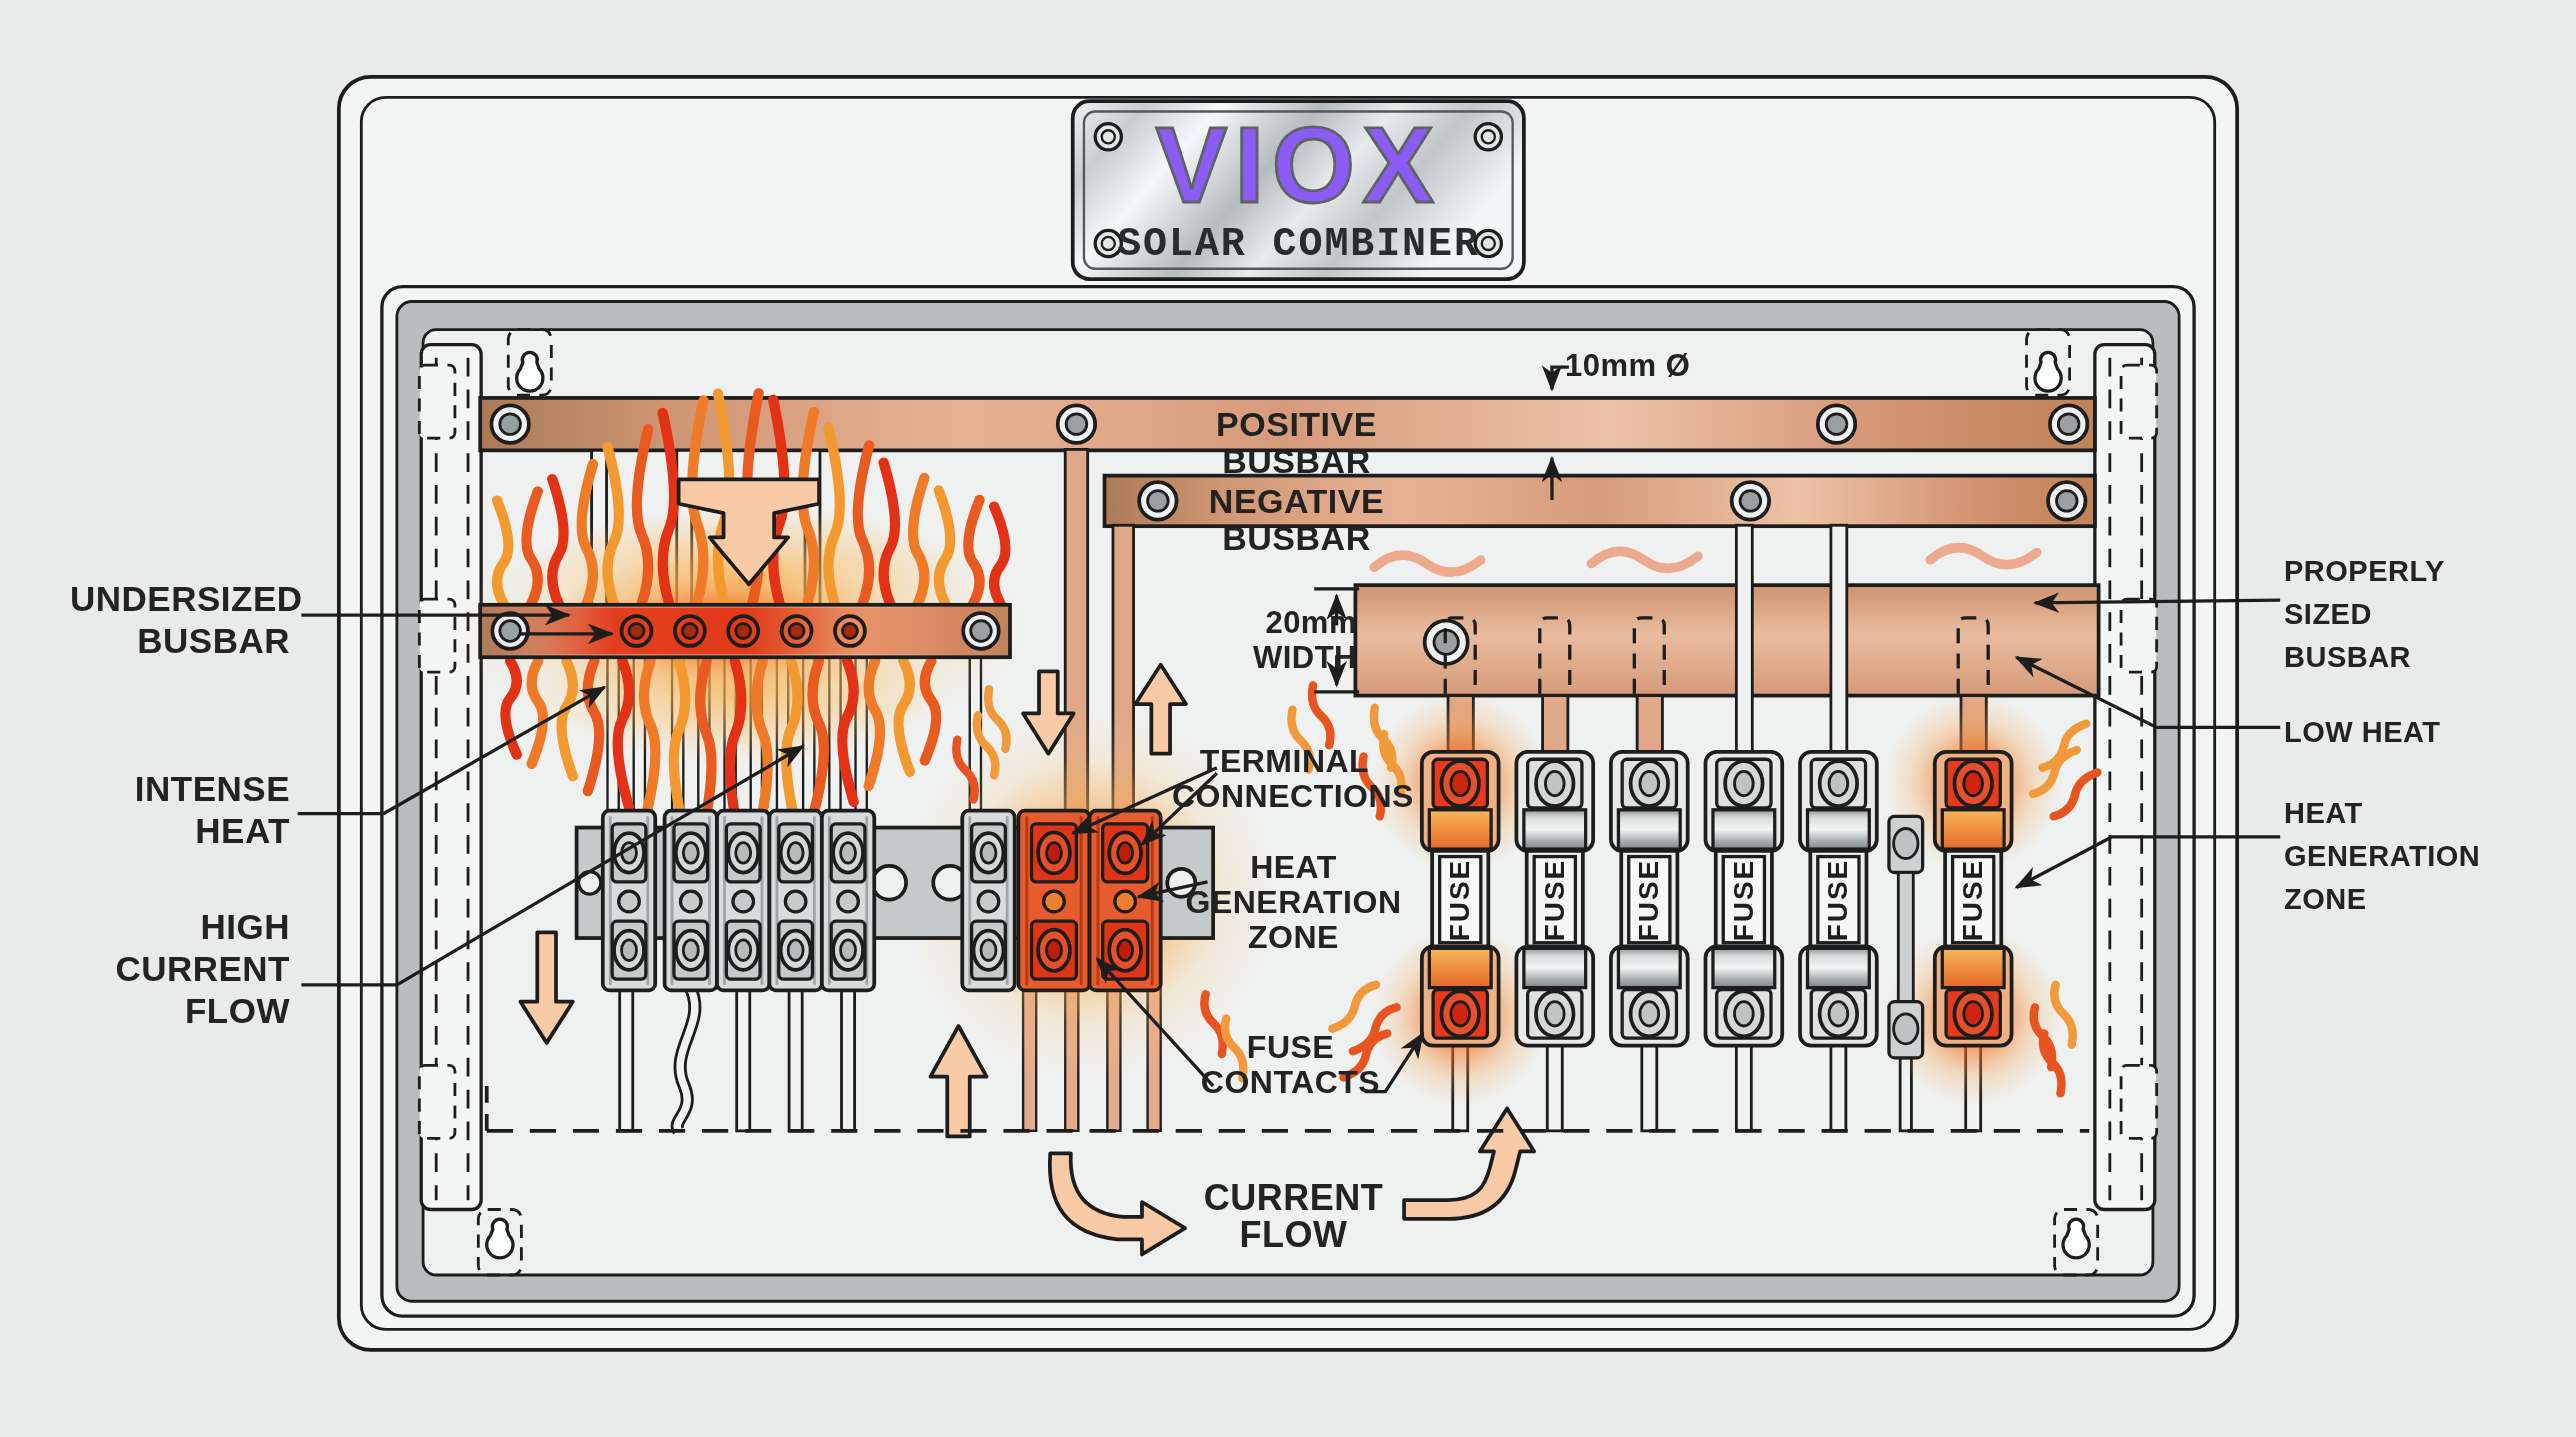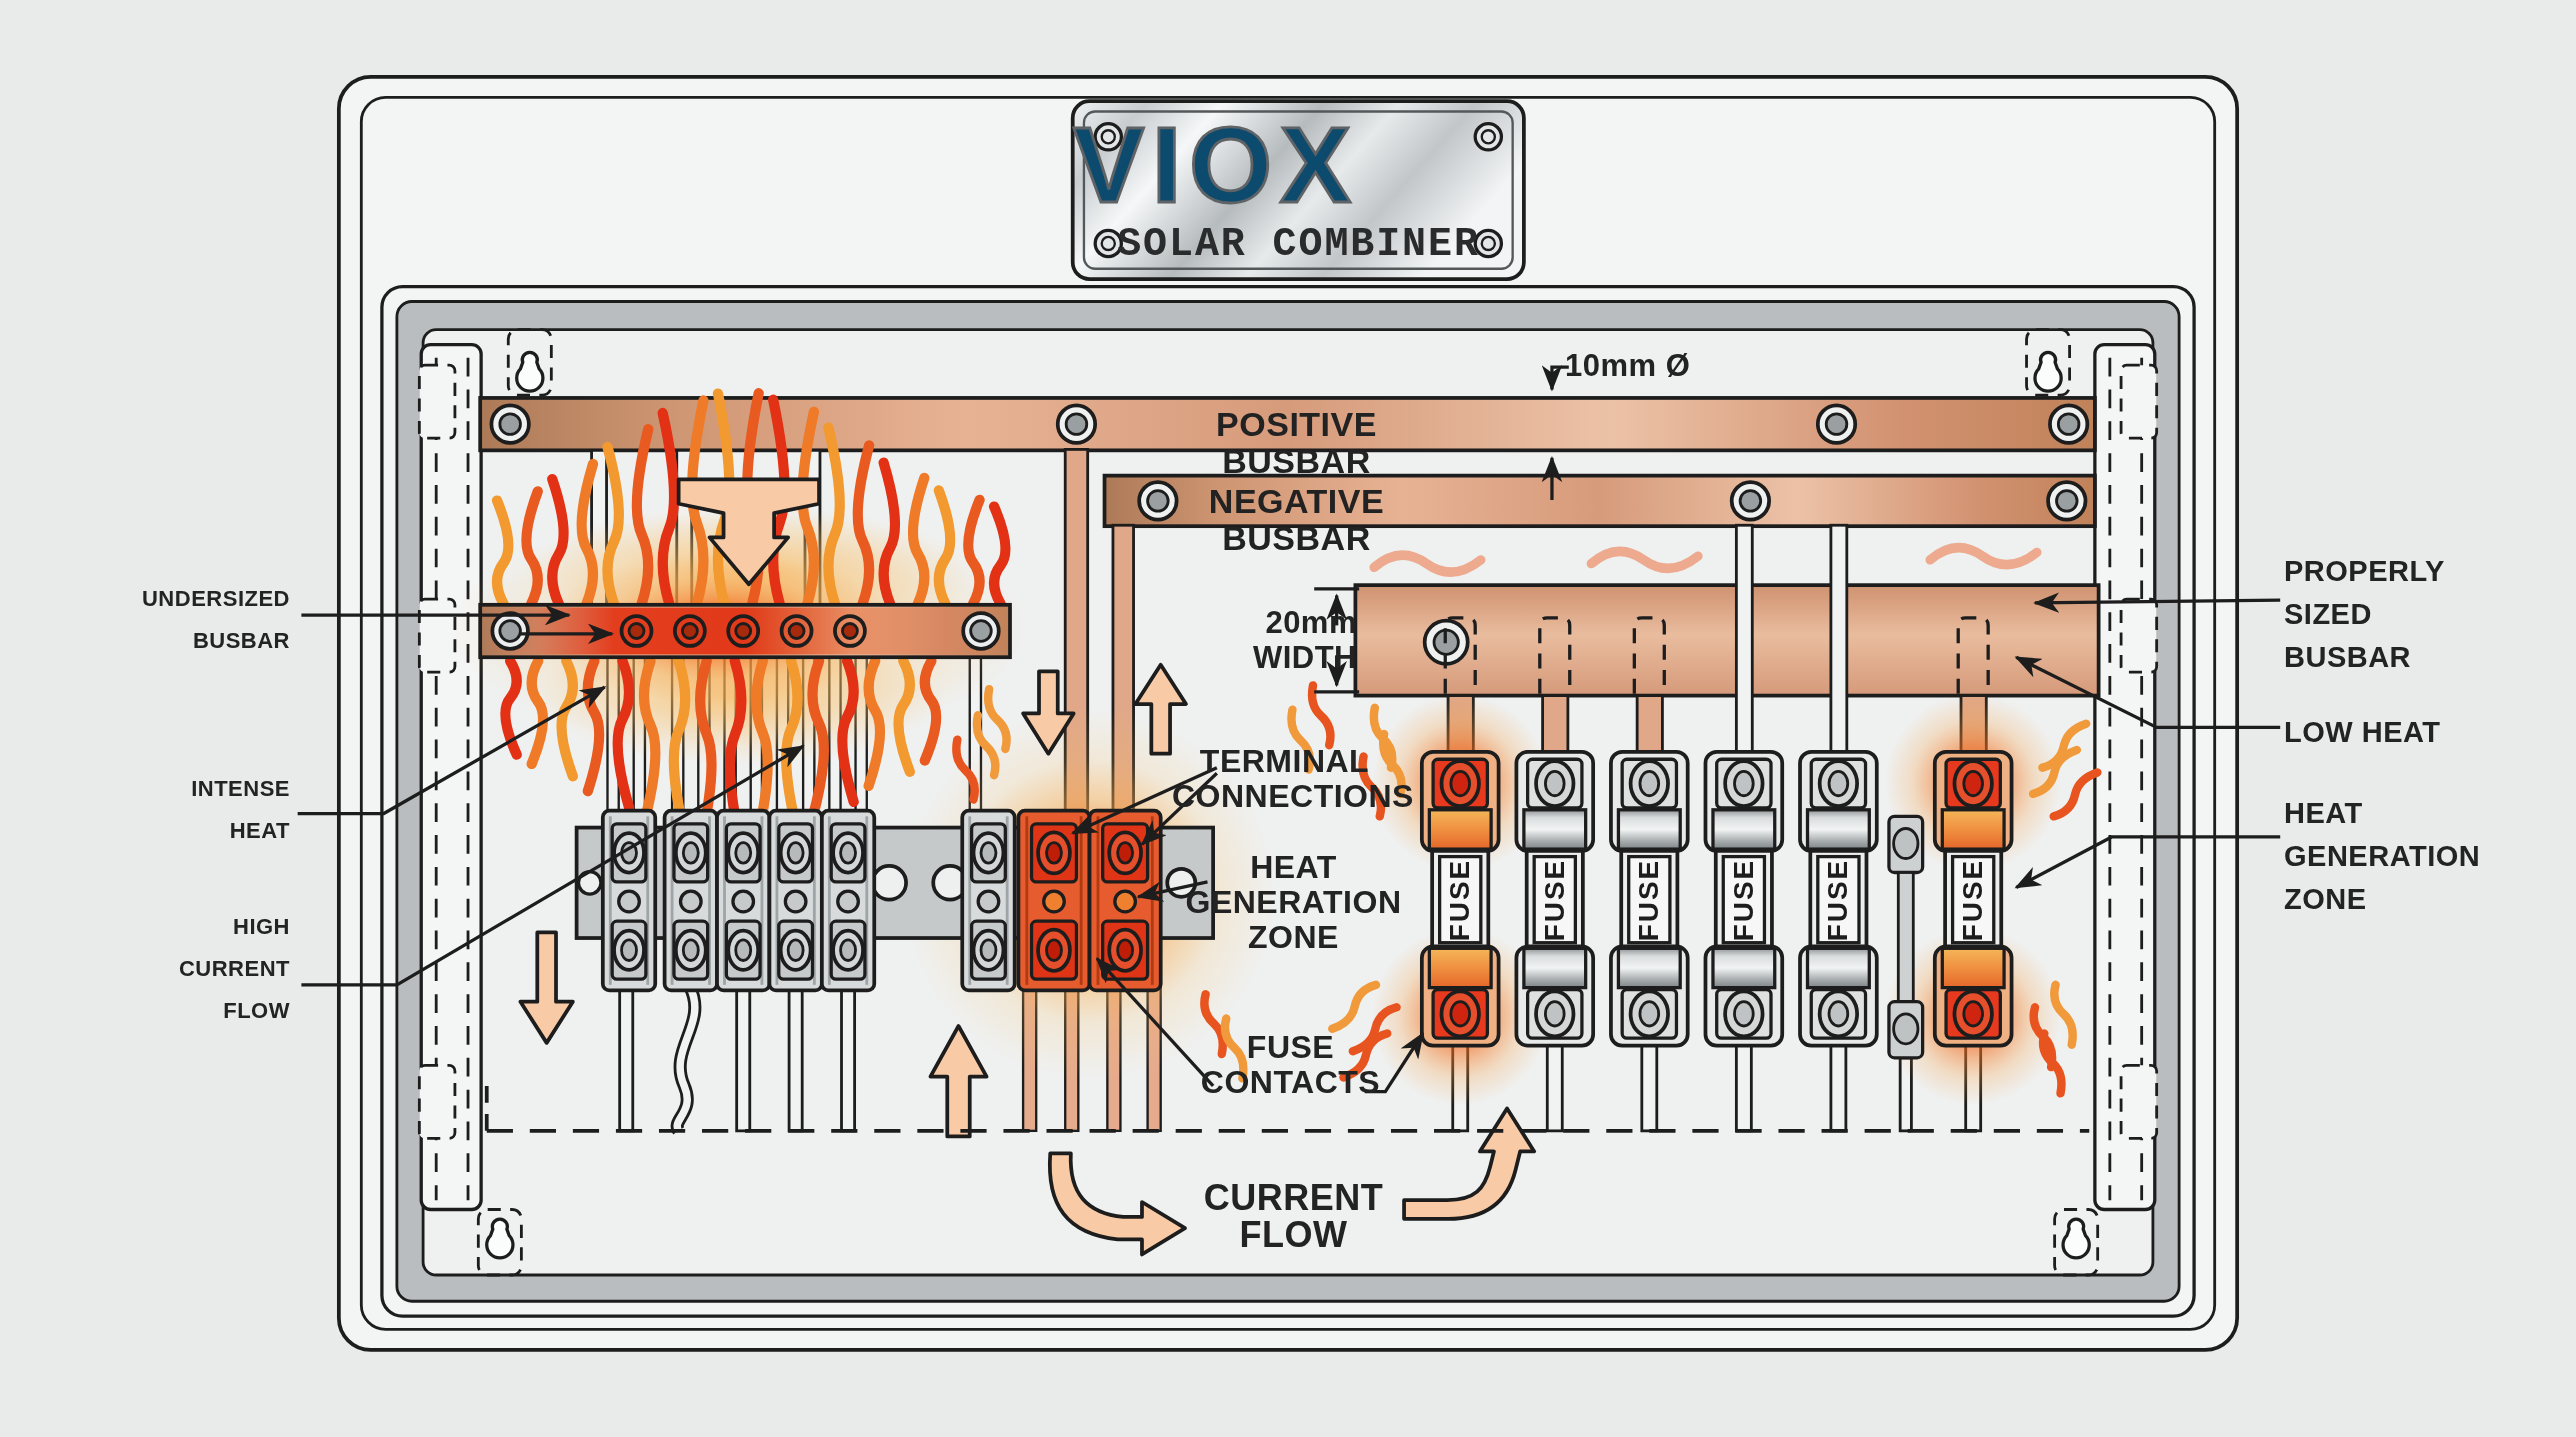--- a/index.html
+++ b/index.html
@@ -1,29 +1,29 @@
 <!DOCTYPE html>
 <html style="font-size:15px"><head>
 <meta charset="utf-8">
 <style>
   html,body{margin:0;padding:0;background:#e9ebeb;}
   .stage{position:relative;width:2576px;height:1438px;overflow:hidden;background:#e9ebeb;
          font-family:"Liberation Sans","DejaVu Sans",sans-serif;font-weight:700;}
   svg{position:absolute;left:0;top:0;}
-  .lbl{position:absolute;color:#232323;font-size:22px;line-height:42px;white-space:pre-line;letter-spacing:0.5px;}
+  .lbl{position:absolute;color:#232323;font-size:35px;line-height:42px;white-space:pre-line;letter-spacing:0.5px;}
   .r{text-align:right}.c{text-align:center}
   .mid{font-size:32px;line-height:35px}
   .small{font-size:29px;line-height:43px}
   .dim{font-size:31px;line-height:35px}
   .cf{font-size:36px;line-height:37px}
   .bus{font-size:34px;line-height:37px;color:#222;}
   .fuselbl{position:absolute;width:112px;height:32px;font-size:28px;line-height:32px;text-align:center;
            letter-spacing:1.9px;color:#1d1d1d;transform:rotate(-90deg);}
-  .viox{position:absolute;text-align:left;font-size:107px;line-height:110px;letter-spacing:7.5px;
-        color:#0c4a6e;-webkit-text-stroke:2.8px #5f6366;}
+  .viox{position:absolute;text-align:center;font-size:107px;line-height:110px;letter-spacing:7.5px;
+        color:#8b5cf6;-webkit-text-stroke:2.8px #5f6366;}
   .solar{position:absolute;text-align:center;font-size:40px;line-height:43px;letter-spacing:1.9px;color:#292b2c;}
 </style>
 </head>
 <body>
 
 <div class="stage">
 <svg width="2576" height="1438" viewBox="0 0 2752 1536">
   <defs>
     <marker id="ah" markerUnits="userSpaceOnUse" markerWidth="30" markerHeight="22" refX="26" refY="11" orient="auto">
       <path d="M0 0 L28 11 L0 22 L8 11 Z" fill="#1d1d1d"></path>

